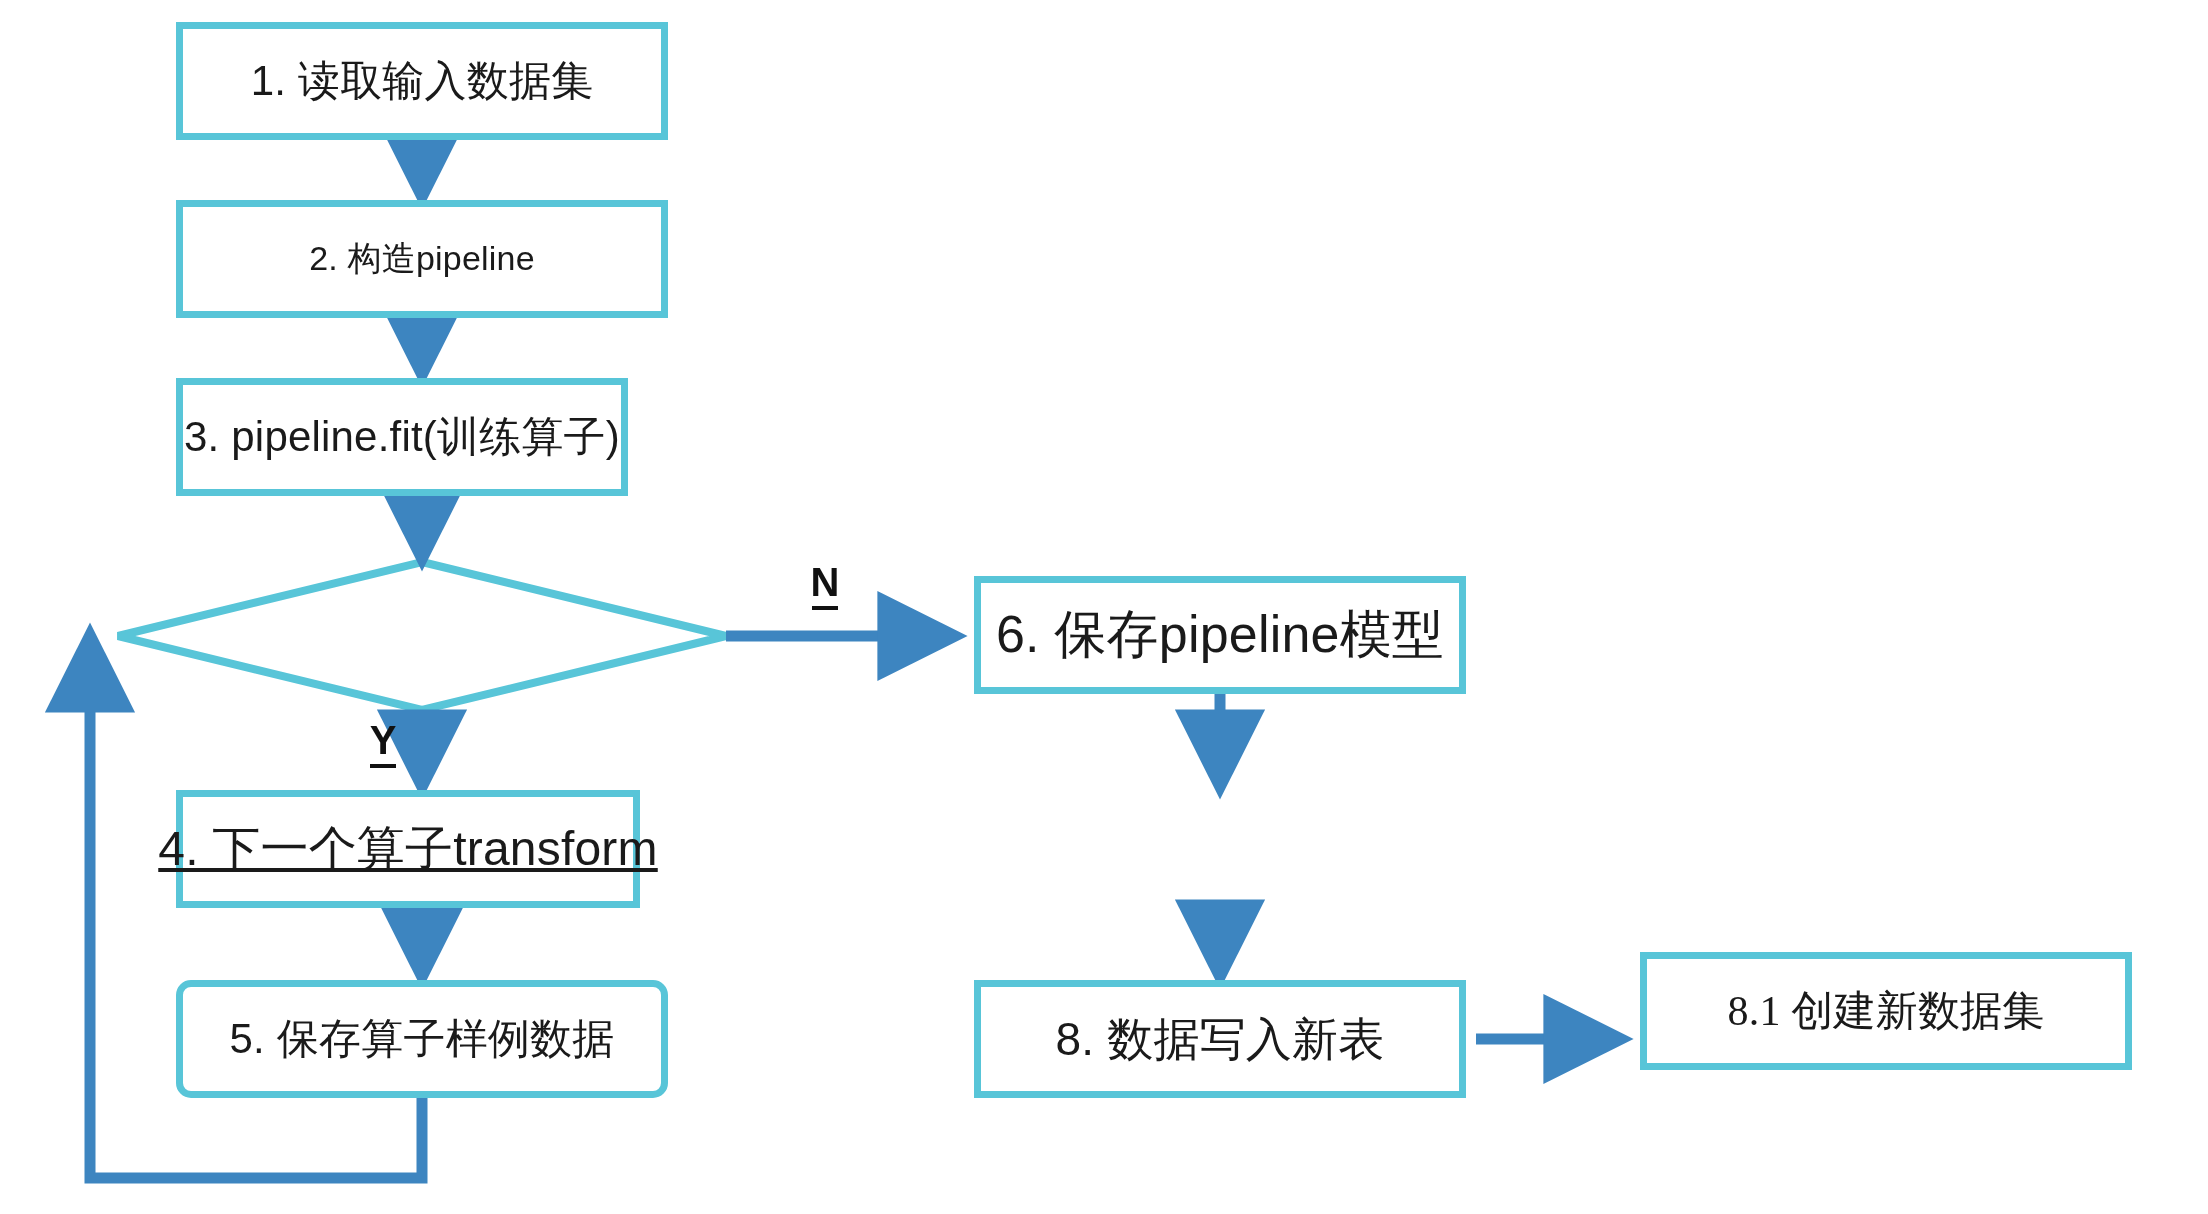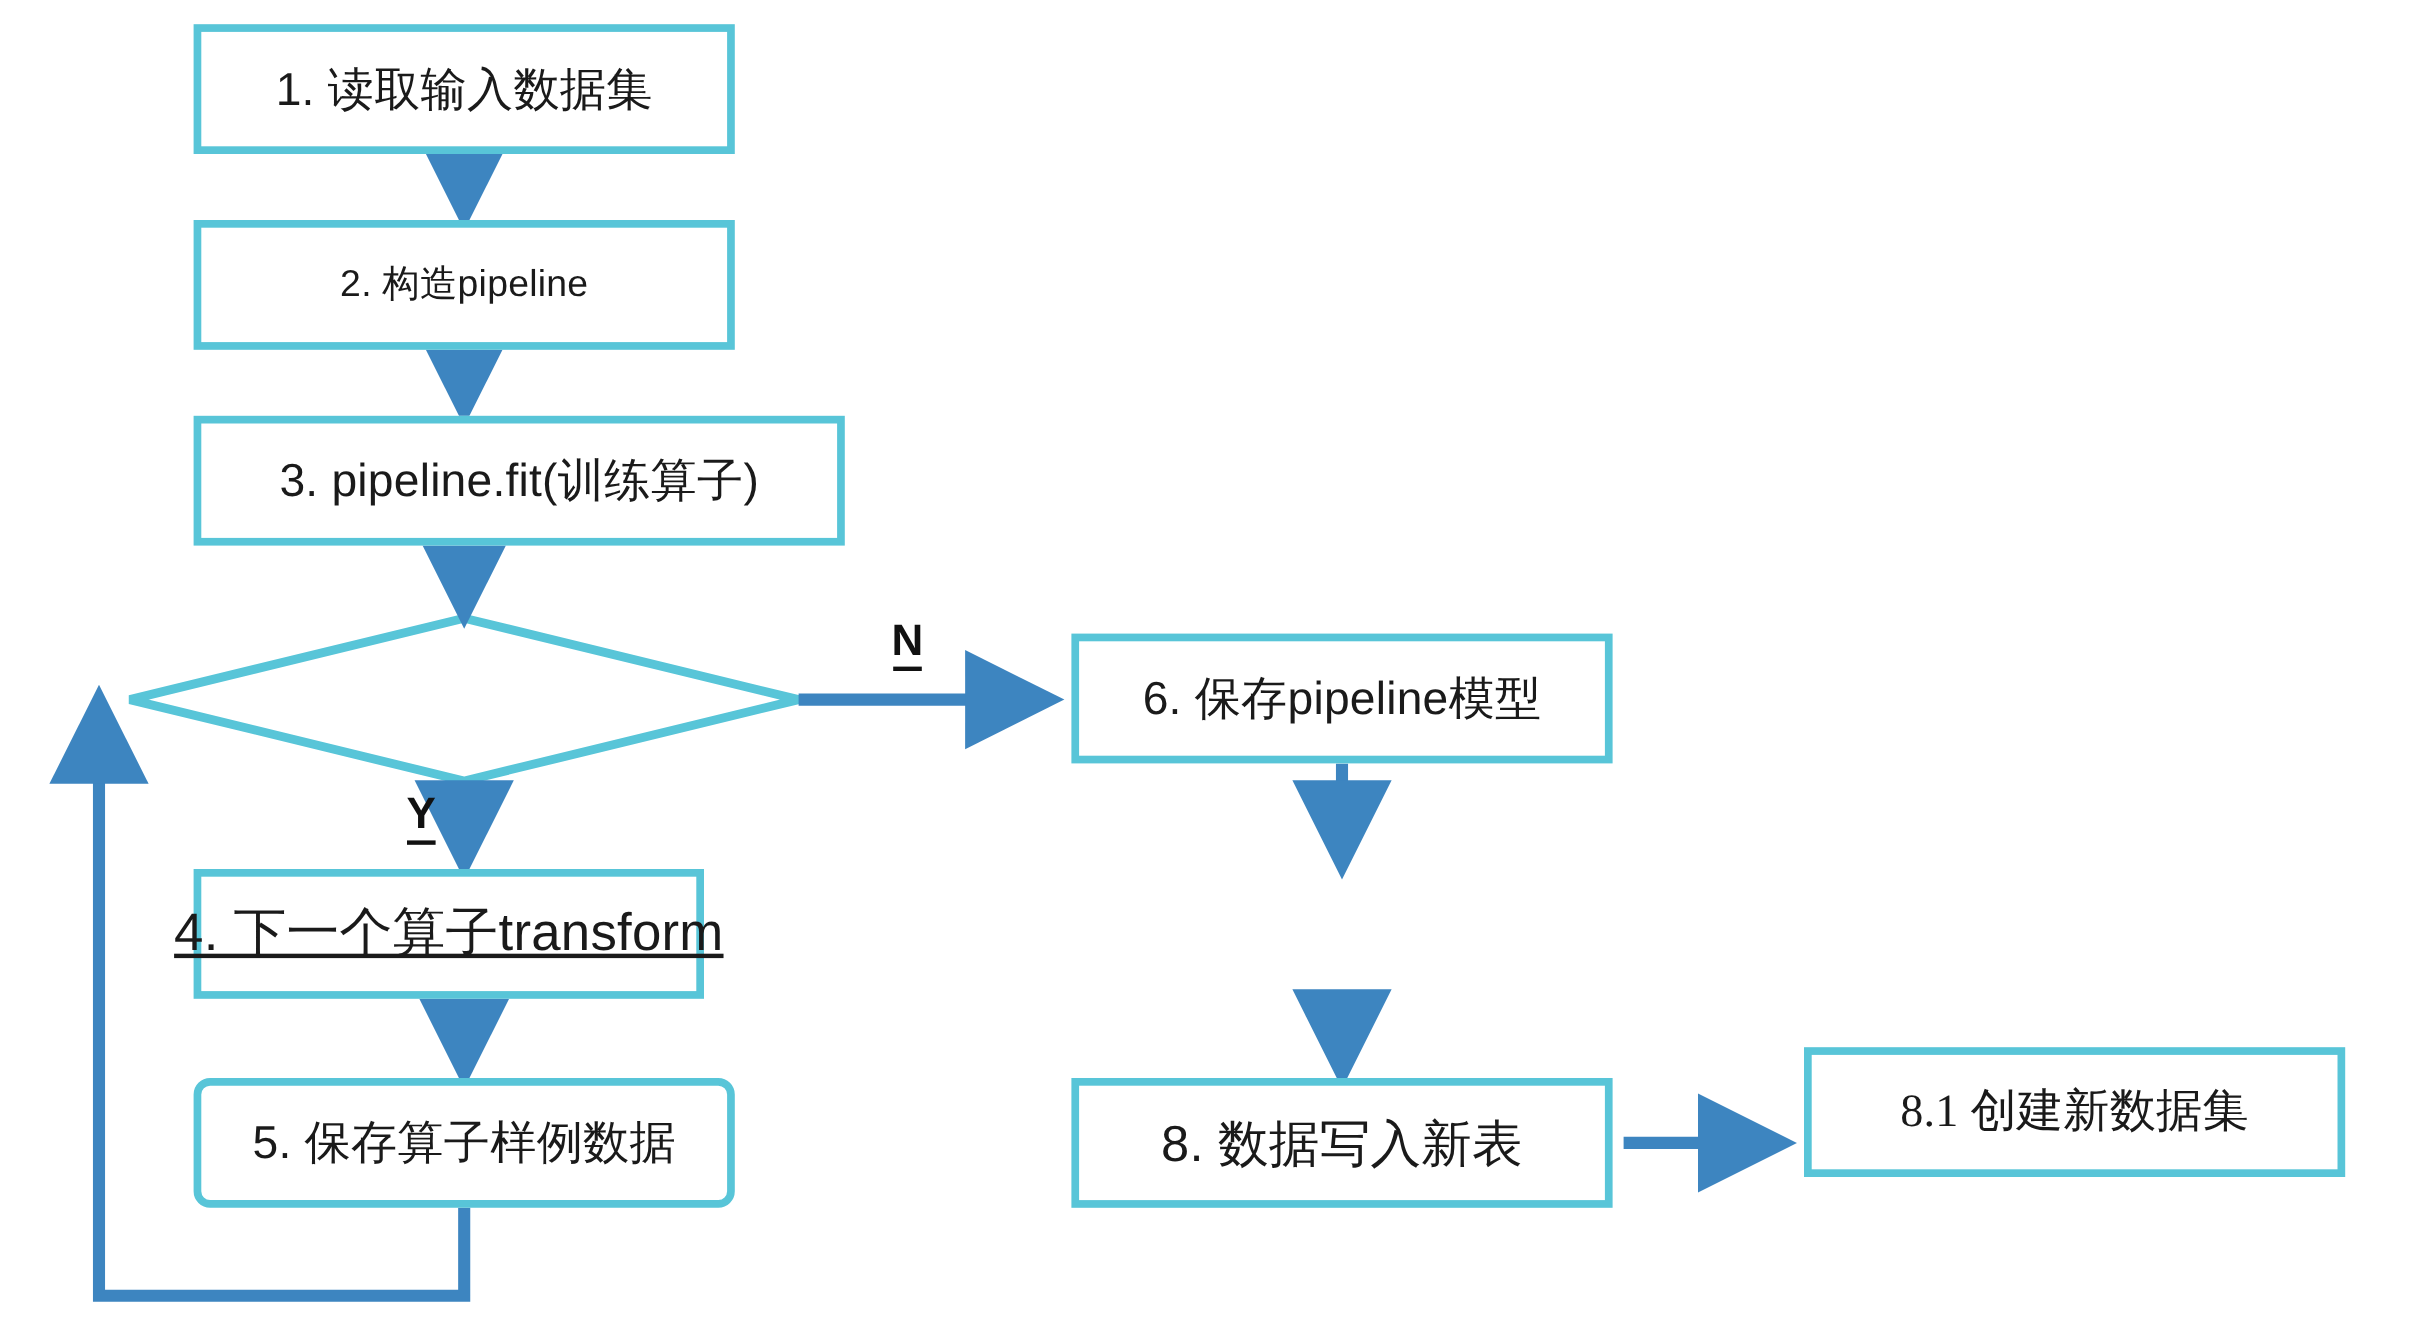--- a/index.html
+++ b/index.html
@@ -37,24 +37,24 @@
     font-weight: 400;
     letter-spacing: 0.2px;
     white-space: nowrap;
   }
   .node span.label {
     display: inline-block;
     line-height: 1.1;
   }
   .node-1  { left: 176px; top: 22px;   width: 492px; height: 118px; font-size: 42px; }
   .node-2  { left: 176px; top: 200px;  width: 492px; height: 118px; font-size: 34px; }
-  .node-3  { left: 176px; top: 378px;  width: 592px; height: 118px; font-size: 42px; }
+  .node-3  { left: 176px; top: 378px;  width: 452px; height: 118px; font-size: 42px; }
   .node-4  { left: 176px; top: 790px;  width: 464px; height: 118px; font-size: 48px; text-decoration: underline; }
   .node-5  { left: 176px; top: 980px;  width: 492px; height: 118px; font-size: 42px; border-radius: 15px; }
-  .node-6  { left: 974px; top: 576px;  width: 492px; height: 118px; font-size: 42px; }
+  .node-6  { left: 974px; top: 576px;  width: 492px; height: 118px; font-size: 52px; }
   .node-7  { left: 974px; top: 790px;  width: 492px; height: 118px; font-size: 42px; }
   .node-8  { left: 974px; top: 980px;  width: 492px; height: 118px; font-size: 46px; }
   .node-81 { left: 1640px; top: 952px; width: 492px; height: 118px; font-size: 42px; font-family: Liberation Serif, serif; }
 
   .misspelled {
     text-decoration: underline;
     text-decoration-color: #e23a2e;
     text-decoration-style: dotted;
     text-decoration-thickness: 2px;
     text-underline-offset: 2px;

